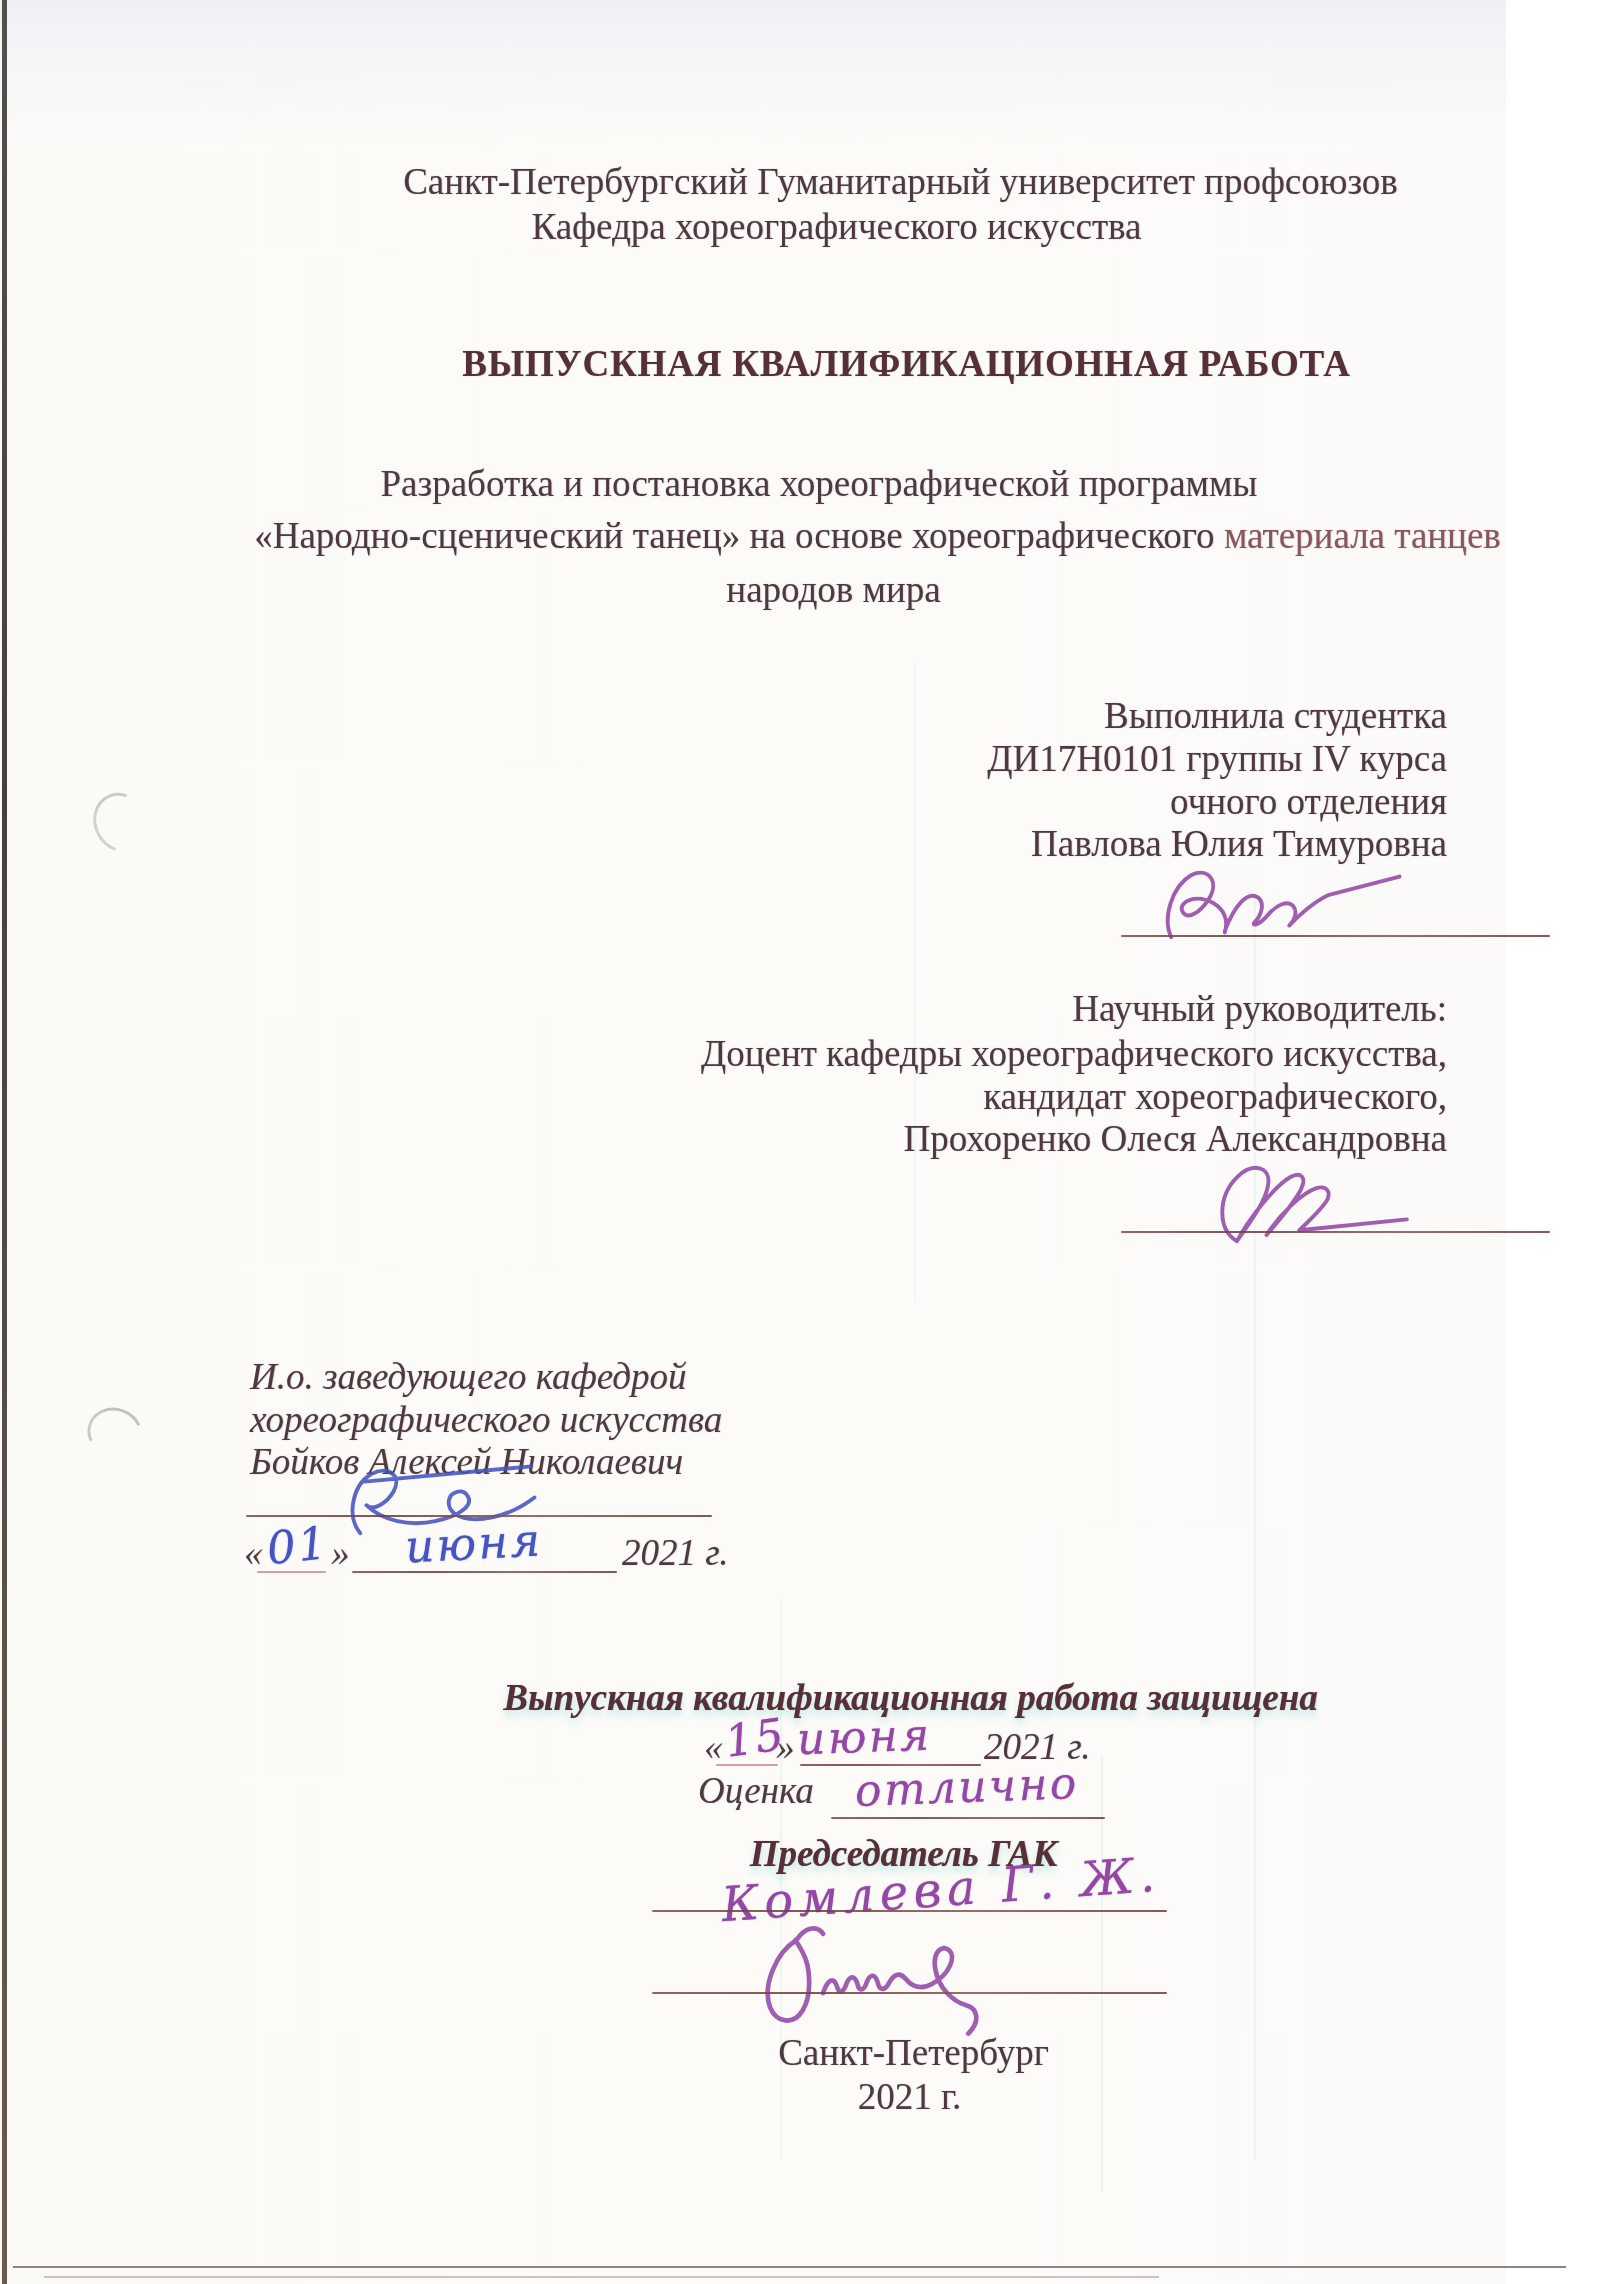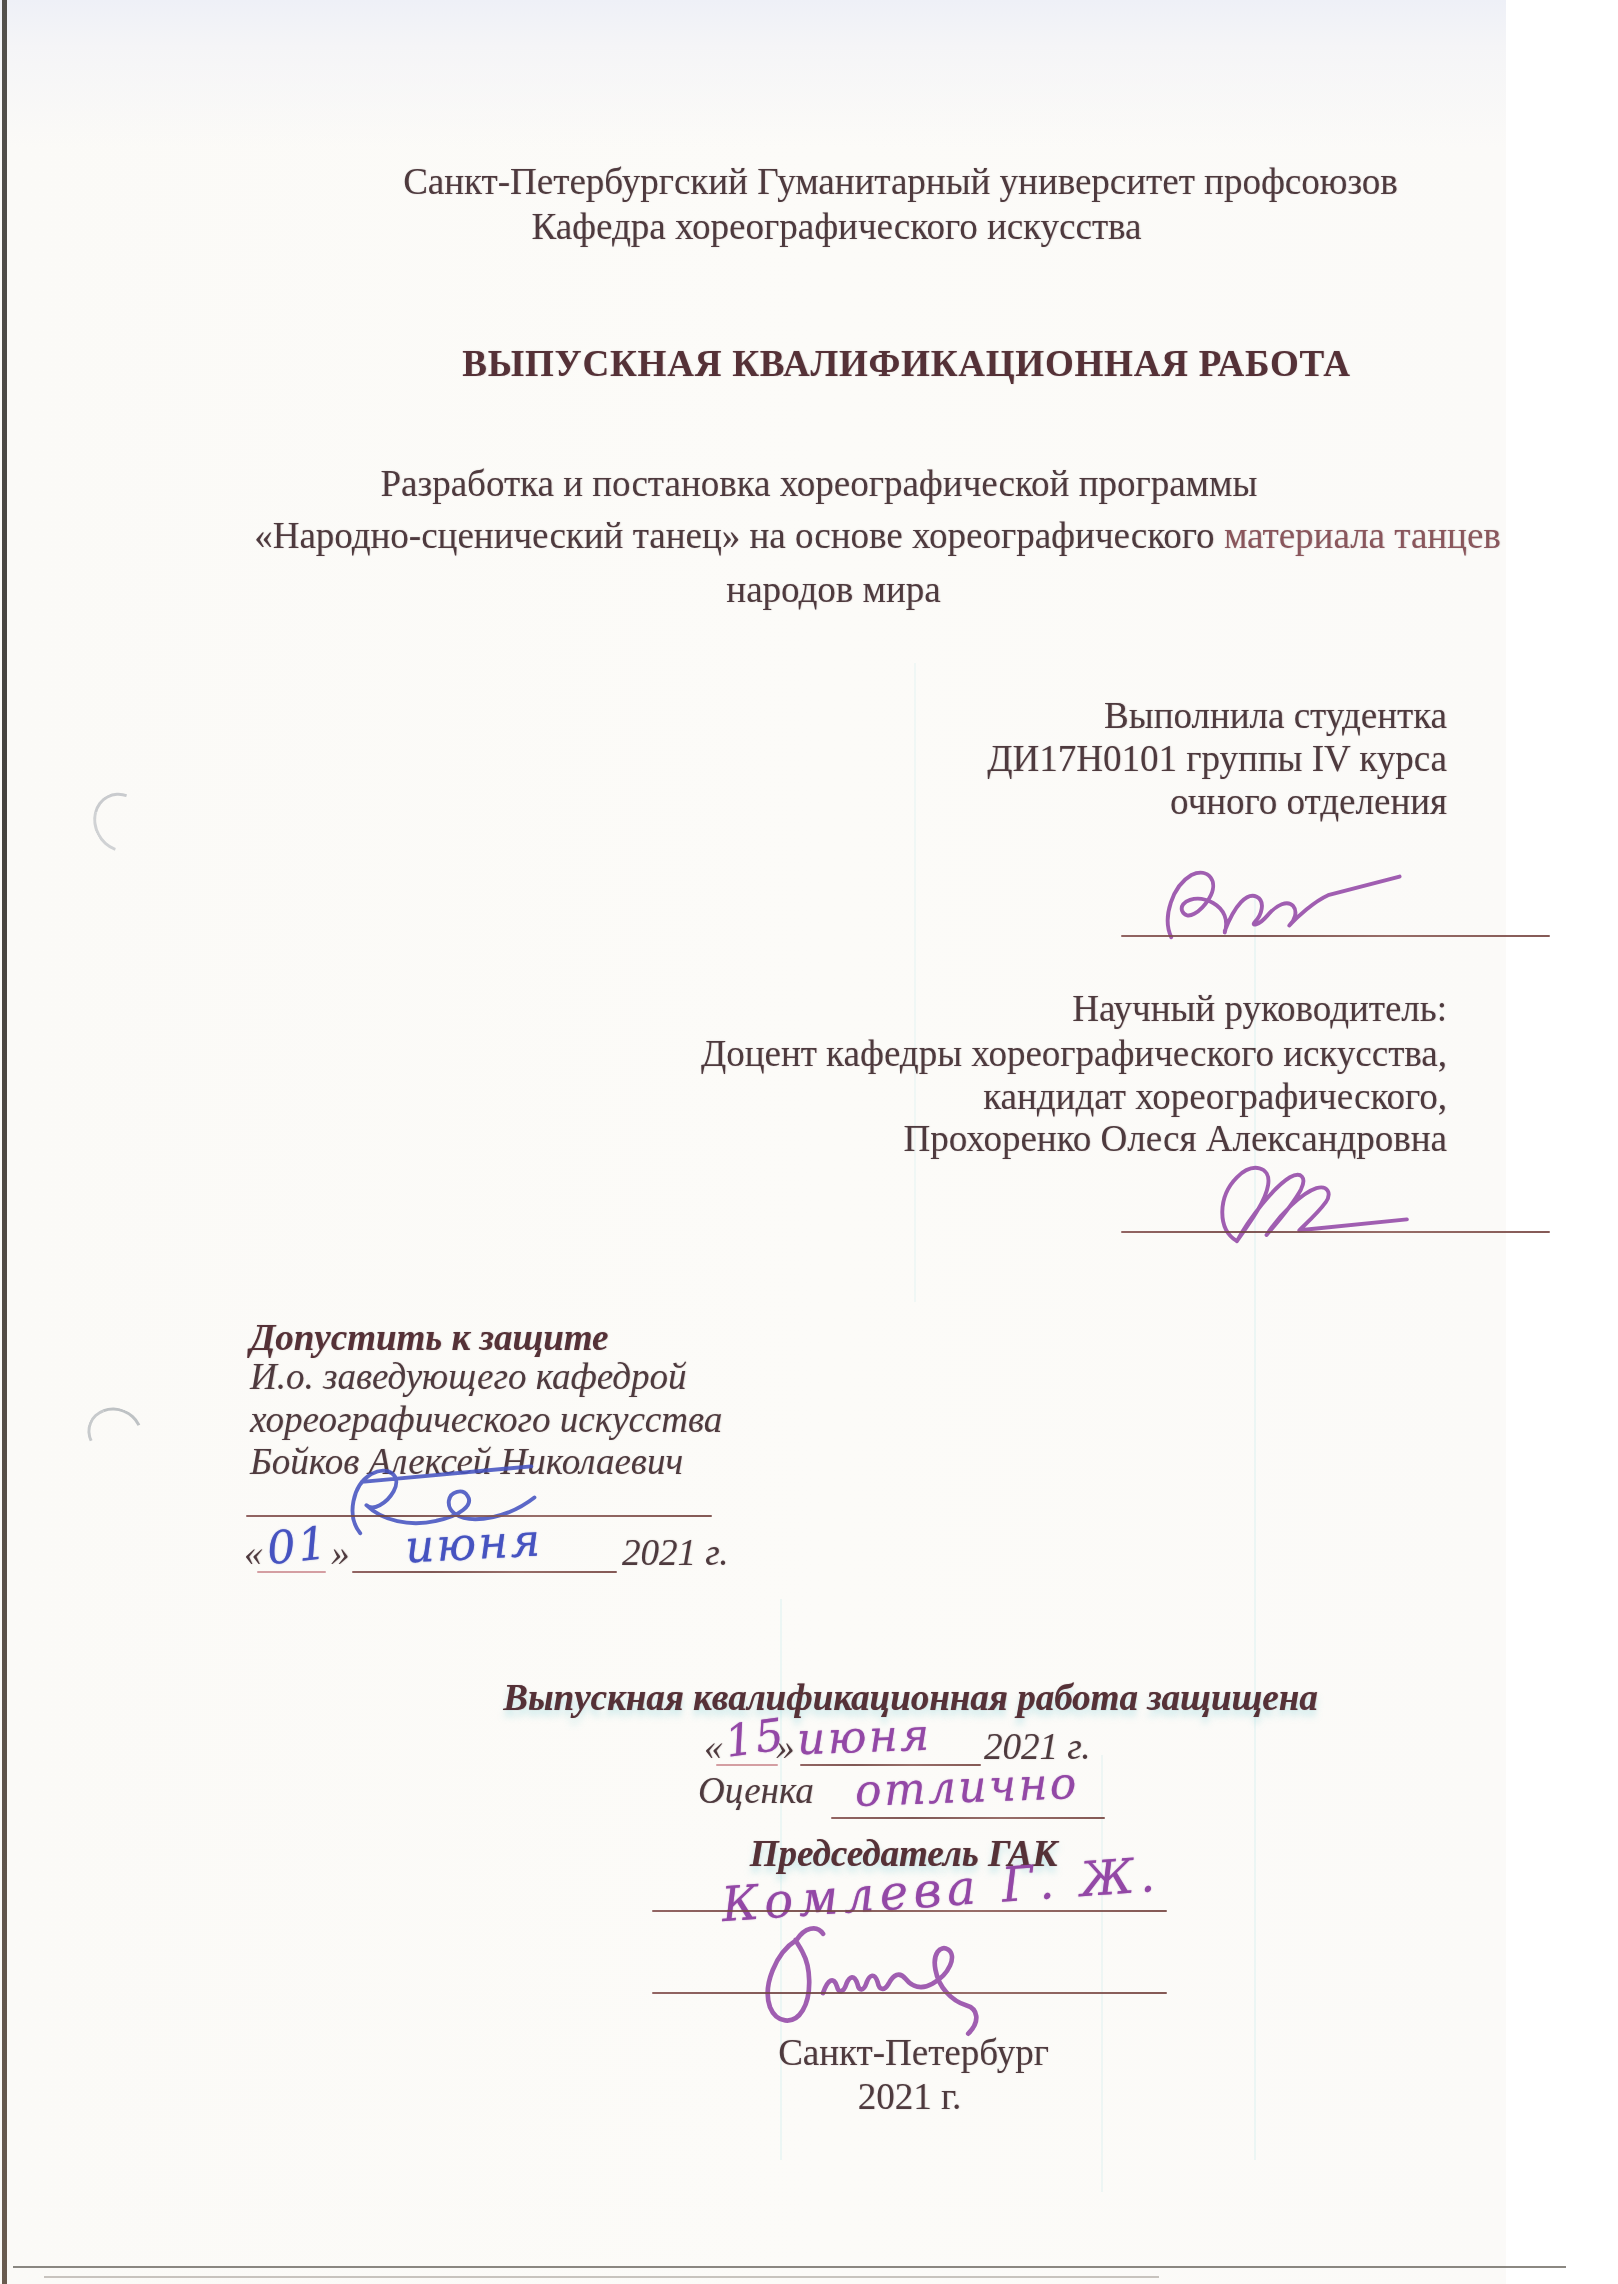--- a/index.html
+++ b/index.html
@@ -65,39 +65,39 @@
   <div class="ln soft" style="top:206px;--dx:27px;">Кафедра хореографического искусства</div>
   <div class="ln soft b maroon" style="top:343px;--dx:97px;">ВЫПУСКНАЯ КВАЛИФИКАЦИОННАЯ РАБОТА</div>
 
   <div class="ln soft" style="top:463px;--dx:9.4px;">Разработка и постановка хореографической программы</div>
   <div class="ln soft" style="top:515px;--dx:68px;"><span>«Народно-сценический танец» на основе хореографического </span><span class="lightred">материала танцев</span></div>
   <div class="ln soft" style="top:569px;--dx:24px;">народов мира</div>
 
   <div class="rln soft" style="top:694px;">Выполнила студентка</div>
   <div class="rln soft" style="top:737px;">ДИ17Н0101 группы IV курса</div>
   <div class="rln soft" style="top:780px;">очного отделения</div>
+  <div class="rln soft" style="top:822px;">Павлова Юлия Тимуровна</div>
   <svg class="sig" style="left:1160px;top:861px;" width="257" height="87" viewBox="0 0 330 112">
     <path d="M14,98 C2,72 16,32 40,18 C62,8 76,26 63,48 C52,66 34,78 28,64 C24,52 46,42 68,54 C82,62 88,76 83,92
              M83,90 C96,56 112,40 124,46 C136,52 130,70 122,78 C116,84 126,84 138,70 C150,56 164,50 171,58 C177,65 173,77 166,83
              C176,72 198,52 216,44 L308,20" stroke="#9348a6" stroke-width="5"></path>
   </svg>
   <div class="rule" style="left:1121px;top:935px;width:429px;"></div>
 
   <div class="rln soft" style="top:987px;">Научный руководитель:</div>
   <div class="rln soft" style="top:1032px;">Доцент кафедры хореографического искусства,</div>
   <div class="rln soft" style="top:1075px;">кандидат хореографического,</div>
   <div class="rln soft" style="top:1117px;">Прохоренко Олеся Александровна</div>
   <svg class="sig" style="left:1201px;top:1157px;" width="234" height="92" viewBox="0 0 300 118">
     <path d="M46,108 C20,92 22,50 46,26 C66,6 90,12 86,36 C82,60 58,90 46,108
              M46,108 C62,78 94,38 114,26 C128,18 136,26 128,42 C116,64 94,88 84,100
              M84,100 C102,72 130,46 148,40 C162,36 168,46 160,58 C150,72 134,86 126,94 L264,80" stroke="#9348a6" stroke-width="5"></path>
   </svg>
   <div class="rule" style="left:1121px;top:1231px;width:429px;"></div>
 
-  <div class="lln soft bi maroon" style="top:1316px;">Допустить к защите</div>
   <div class="lln soft it" style="top:1355px;">И.о. заведующего кафедрой</div>
   <div class="lln soft it" style="top:1398px;">хореографического искусства</div>
   <div class="lln soft it" style="top:1440px;">Бойков Алексей Николаевич</div>
   <svg class="sig" style="left:335px;top:1457px;" width="234" height="84" viewBox="0 0 300 108">
     <path d="M32,98 C14,76 22,36 46,22 C68,10 86,24 75,44 C66,60 48,70 40,62
              M34,32 L252,12
              M40,62 C60,82 96,90 130,82 C160,76 178,62 170,50 C164,40 148,44 146,56 C144,70 158,80 180,80 C210,80 238,66 256,52" stroke="#4653c0" stroke-width="5"></path>
   </svg>
   <div class="rule" style="left:246px;top:1515px;width:466px;"></div>
 

